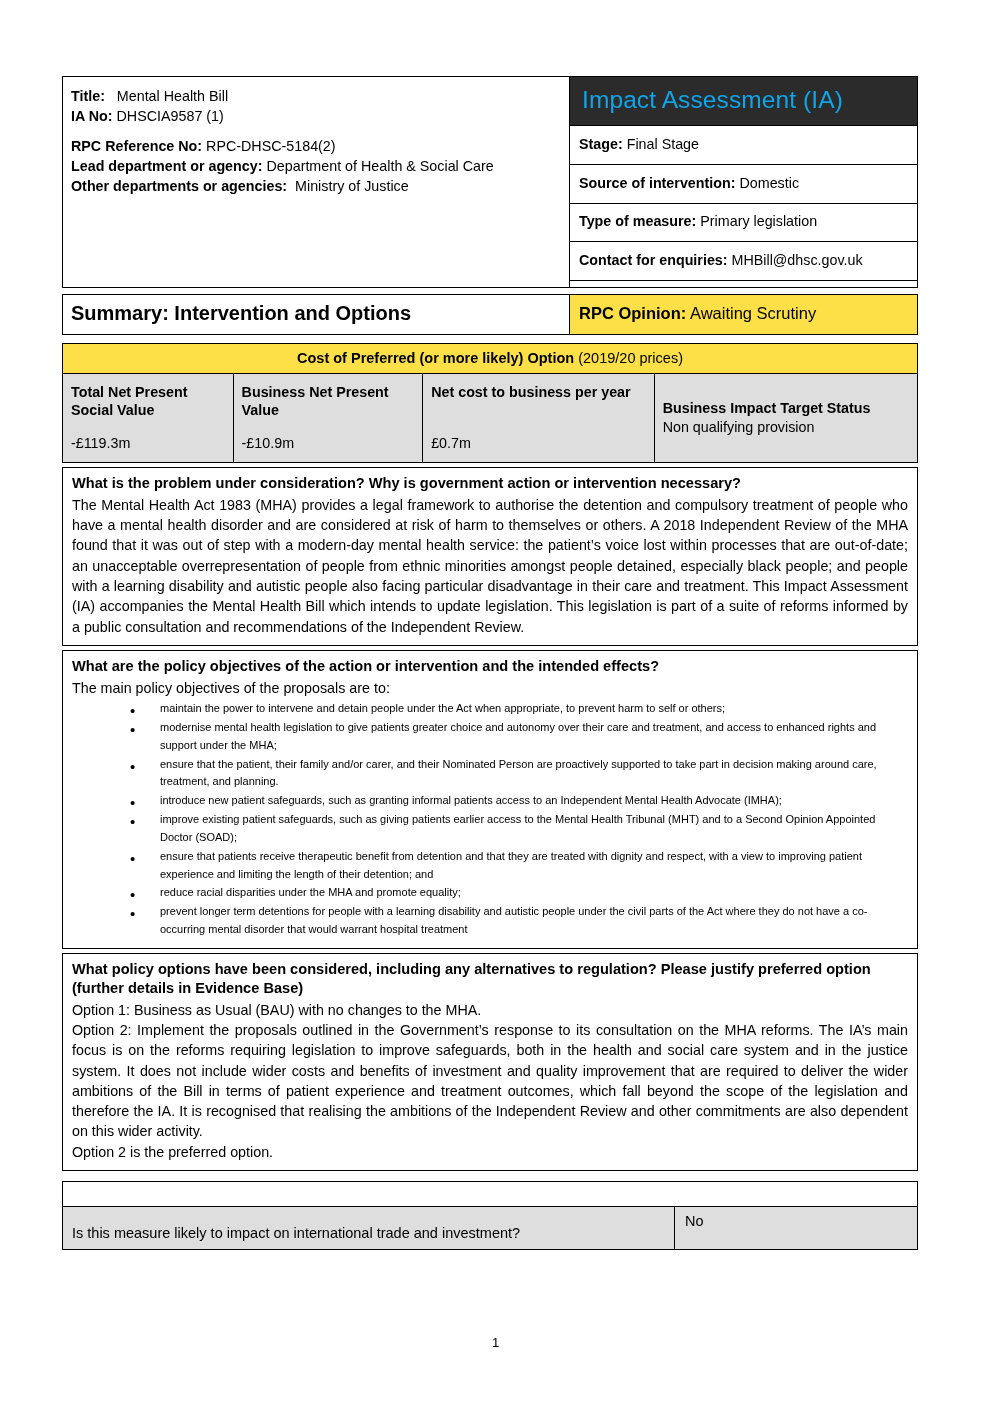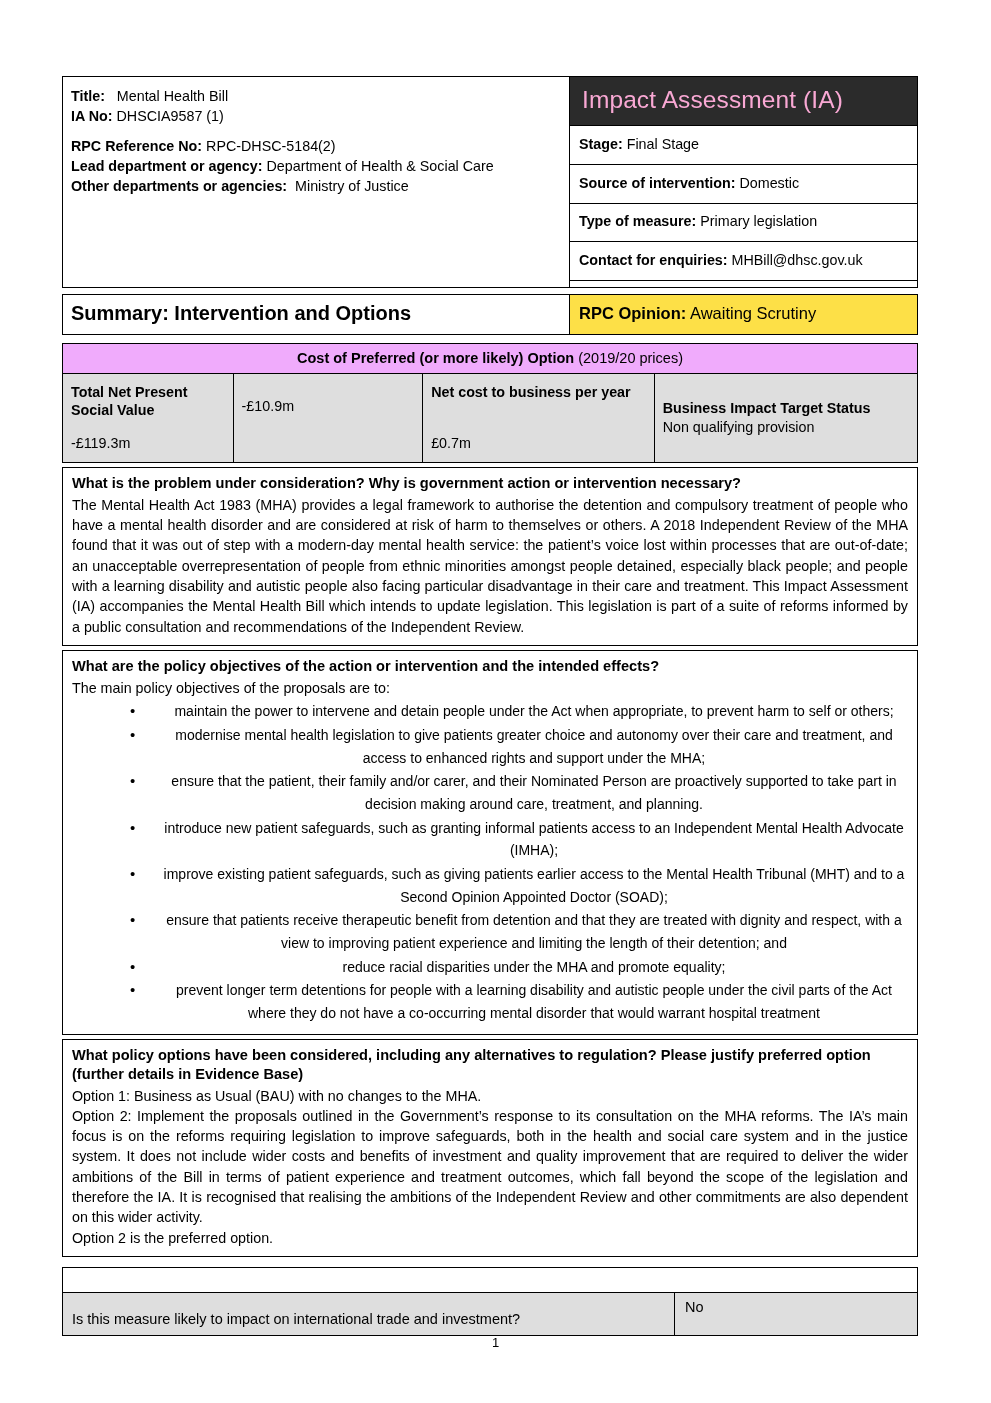--- a/index.html
+++ b/index.html
@@ -51,21 +51,21 @@
   .right-info {
     width: 348px;
     box-sizing: border-box;
     border: 1.6px solid #000;
     border-left: none;
     display: flex;
     flex-direction: column;
   }
   .ia-title {
     background: #2b2b2b;
-    color: #f9a8d4;
+    color: #0ea5e9;
     font-size: 24.5px;
     padding: 9px 12px 11px 12px;
     letter-spacing: 0.1px;
   }
   .ia-cell {
     border-top: 1.2px solid #000;
     padding: 6px 9px 6px 9px;
     font-size: 14.3px;
     line-height: 1.25;
     flex: 1 1 auto;
@@ -105,21 +105,21 @@
   }
 
   
   .cost-table {
     margin-top: 8px;
     border: 1.8px solid #000;
     box-sizing: border-box;
     width: 856px;
   }
   .cost-head {
-    background: #f0abfc;
+    background: #fde047;
     border-bottom: 1.4px solid #000;
     text-align: center;
     font-size: 14.5px;
     padding: 6px 0 7px 0;
   }
   .cost-head b { font-weight: bold; }
   .cost-cols {
     display: flex;
     background: #dedede;
   }
@@ -167,23 +167,23 @@
 
   ul.bullets {
     list-style: none;
     margin: 2px 0 0 0;
     padding: 0;
   }
   ul.bullets li {
     position: relative;
     padding-left: 88px;
     margin-bottom: 1px;
-    font-size: 14px;
+    font-size: 11px;
     line-height: 1.62;
-    text-align: center;
+    text-align: left;
   }
   ul.bullets li::before {
     content: "\2022";
     position: absolute;
     left: 58px;
     top: -1px;
     font-size: 15px;
   }
 
   
@@ -294,20 +294,21 @@
       <div class="cost-head">
         <b>Cost of Preferred (or more likely) Option</b>
         <span>(2019/20 prices)</span>
       </div>
       <div class="cost-cols">
         <div class="cost-col c1">
           <div class="cost-label">Total Net Present Social Value</div>
           <div class="cost-val">-£119.3m</div>
         </div>
         <div class="cost-col c2">
+          <div class="cost-label">Business Net Present Value</div>
           <div class="cost-val">-£10.9m</div>
         </div>
         <div class="cost-col c3">
           <div class="cost-label">Net cost to business per year</div>
           <div class="cost-val">£0.7m</div>
         </div>
         <div class="cost-col c4">
           <div class="cost-label">Business Impact Target Status</div>
           <div class="cost-sub">Non qualifying provision</div>
         </div>

